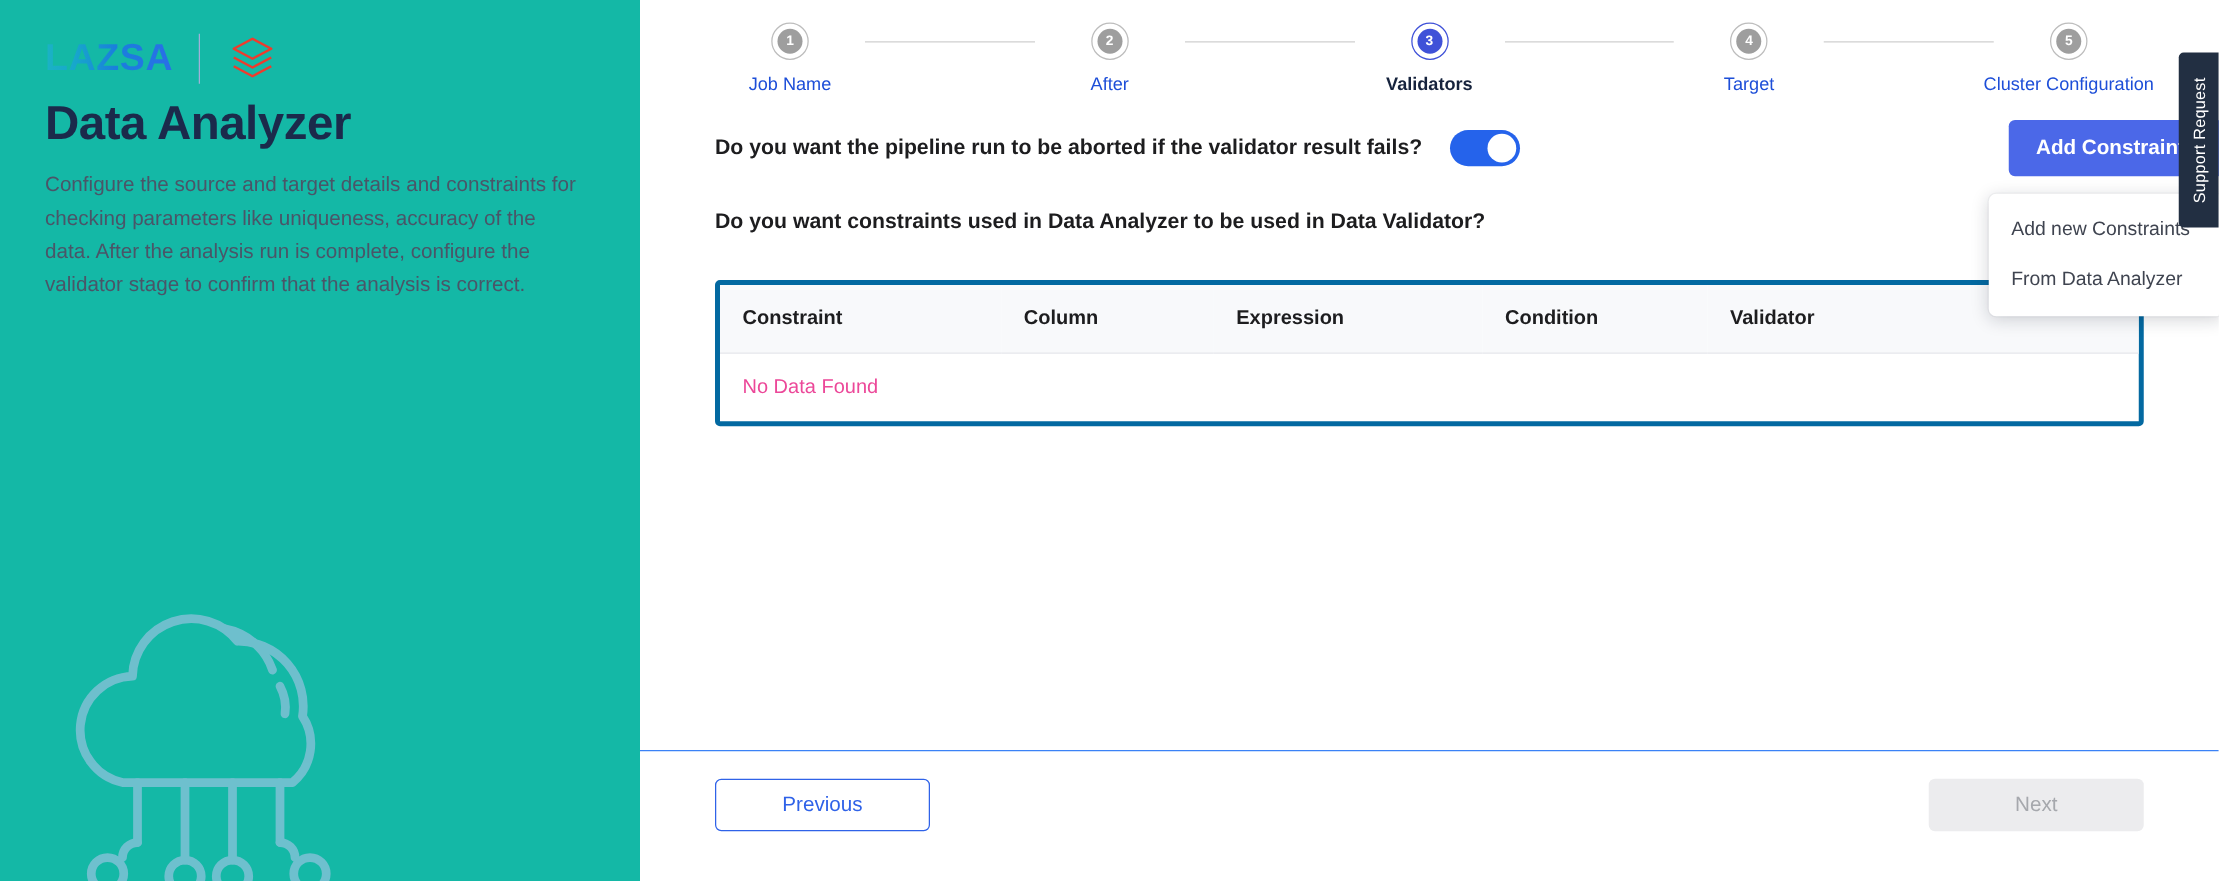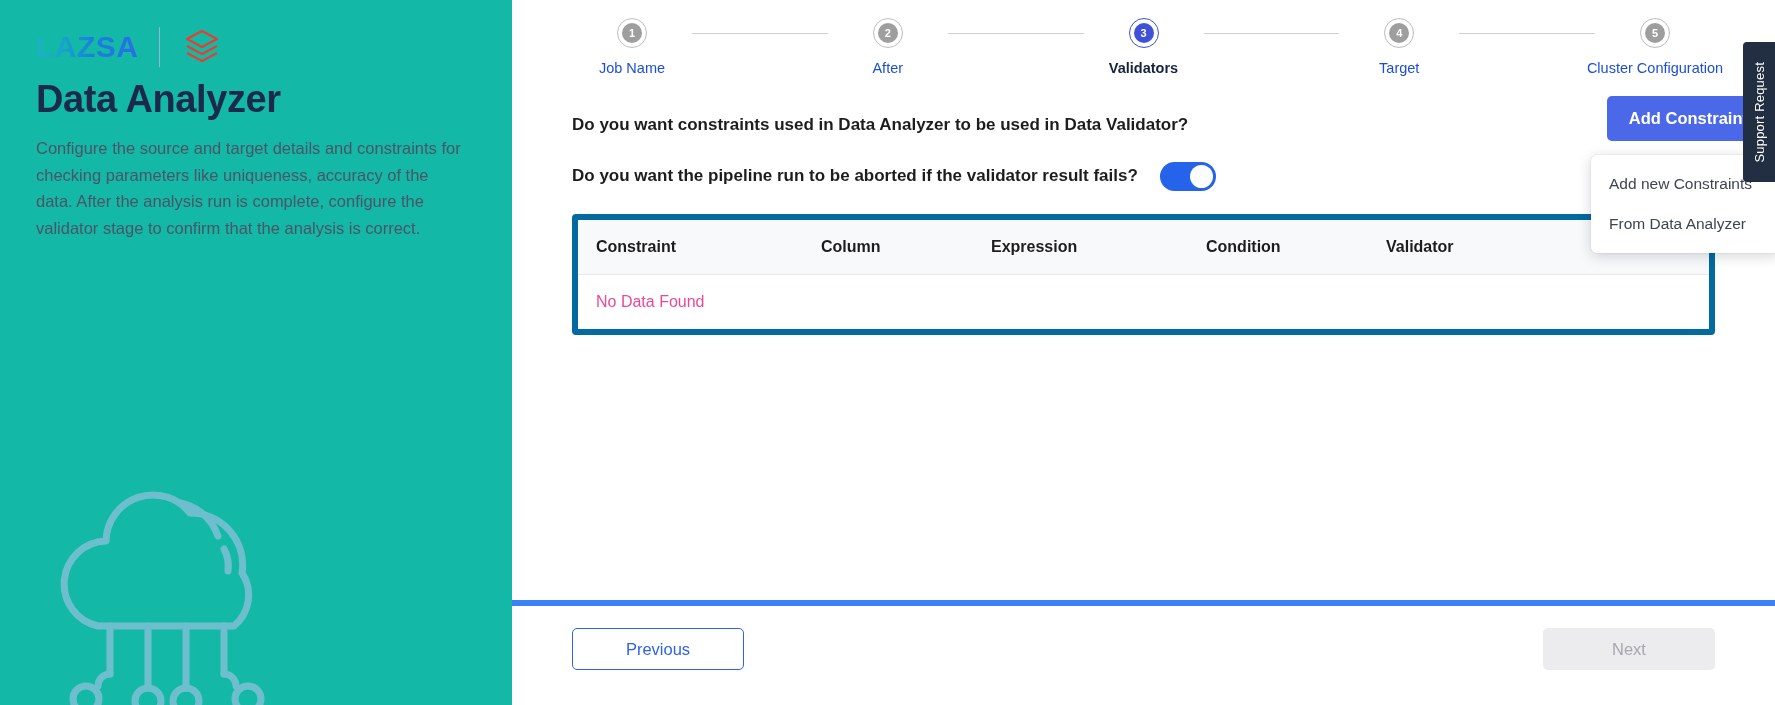--- a/index.html
+++ b/index.html
@@ -164,22 +164,22 @@
     position: absolute;
     top: 3px; right: 3px;
     width: 23px; height: 23px;
     border-radius: 50%;
     background: #ffffff;
   }
   .qrow.second { margin-top: 8px; height: 50px; }
 
   
   .table-wrap {
-    margin-top: 12px;
-    border: 6px solid #0369a1;
+    margin-top: 22px;
+    border: 4px solid #0369a1;
     border-radius: 4px;
     overflow: hidden;
     background: #ffffff;
   }
   table { width: 100%; border-collapse: collapse; }
   thead tr { background: #f8f9fb; }
   th {
     text-align: left;
     font-size: 16px;
     font-weight: bold;
@@ -231,21 +231,21 @@
     padding: 11px 18px;
     font-size: 15.5px;
     color: #3f4450;
     cursor: pointer;
     white-space: nowrap;
   }
 
   
   .footer {
     flex: 0 0 auto;
-    border-top: 6px solid #3b82f6;
+    border-top: 1px solid #3b82f6;
     padding: 22px 60px 0 60px;
     height: 105px;
     display: flex;
     align-items: flex-start;
     justify-content: space-between;
   }
   .btn-prev {
     width: 172px; height: 42px;
     background: #ffffff;
     border: 1px solid #2f62e8;
@@ -368,29 +368,29 @@
       <div class="step">
         <div class="step-ring">
           <div class="step-dot">5</div>
         </div>
         <div class="step-label">Cluster Configuration</div>
       </div>
     </nav>
 
     <section class="body">
 
-      <div class="qrow second">
-        <div class="qtext">Do you want constraints used in Data Analyzer to be used in Data Validator?</div>
-      </div>
-
       <div class="qrow">
         <div class="qtext">Do you want the pipeline run to be aborted if the validator result fails?</div>
         <div class="toggle">
           <div class="knob"></div>
         </div>
+      </div>
+
+      <div class="qrow second">
+        <div class="qtext">Do you want constraints used in Data Analyzer to be used in Data Validator?</div>
       </div>
 
       <div class="table-wrap">
         <table>
           <thead>
             <tr>
               <th>Constraint</th>
               <th>Column</th>
               <th>Expression</th>
               <th>Condition</th>

